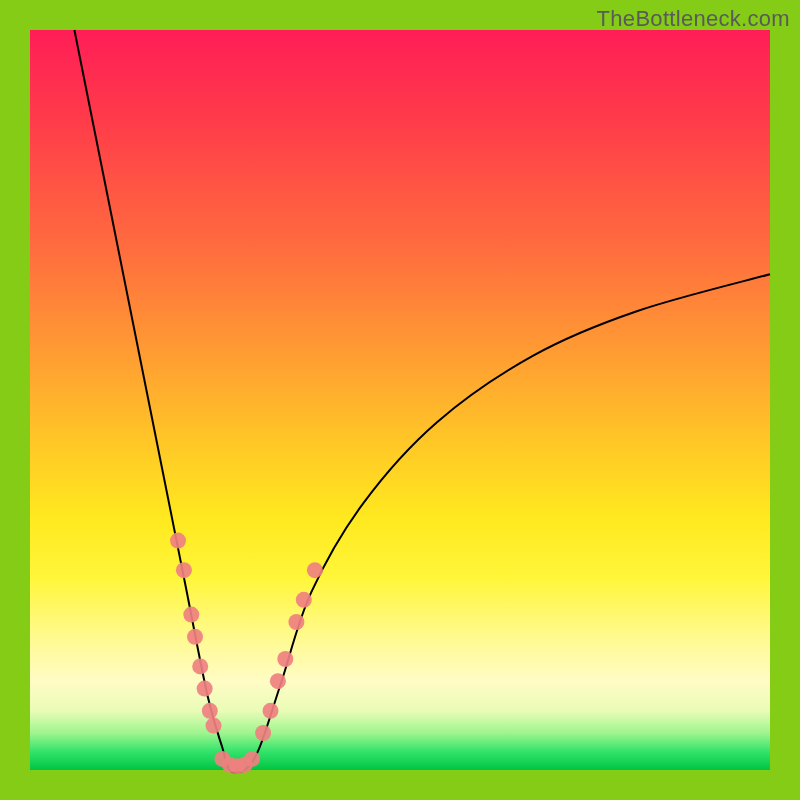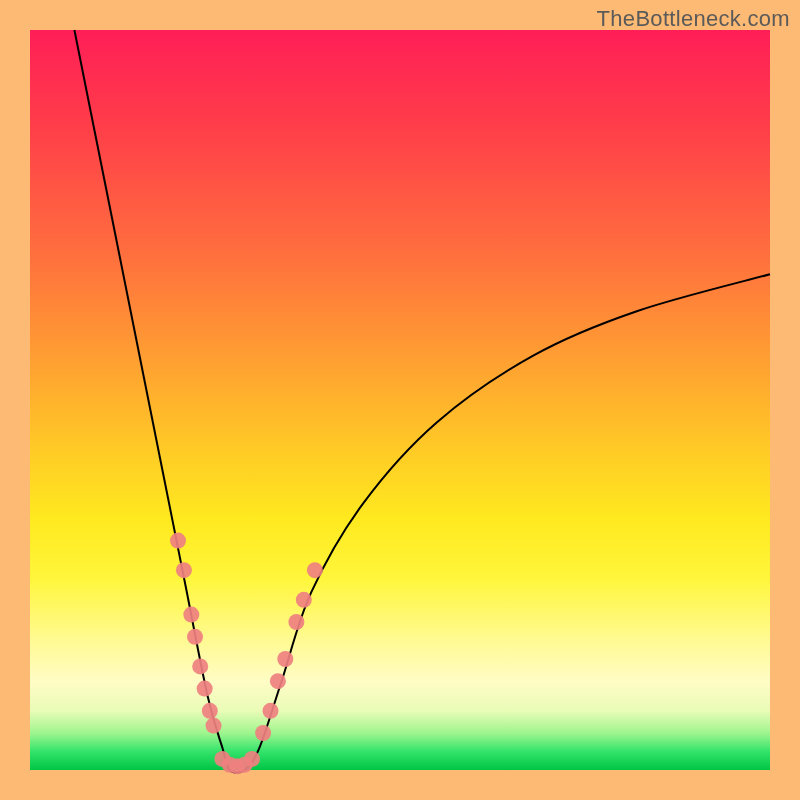--- a/index.html
+++ b/index.html
@@ -8,21 +8,21 @@
     width: 800px;
     height: 800px;
     overflow: hidden;
     background: #000;
     font-family: Arial, Helvetica, sans-serif;
   }
   .container {
     position: relative;
     width: 800px;
     height: 800px;
-    background: #fdba74;
+    background: #84cc16;
   }
   .plot-area {
     position: absolute;
     left: 30px;
     top: 30px;
     width: 740px;
     height: 740px;
     
     background: linear-gradient(
       to bottom,

